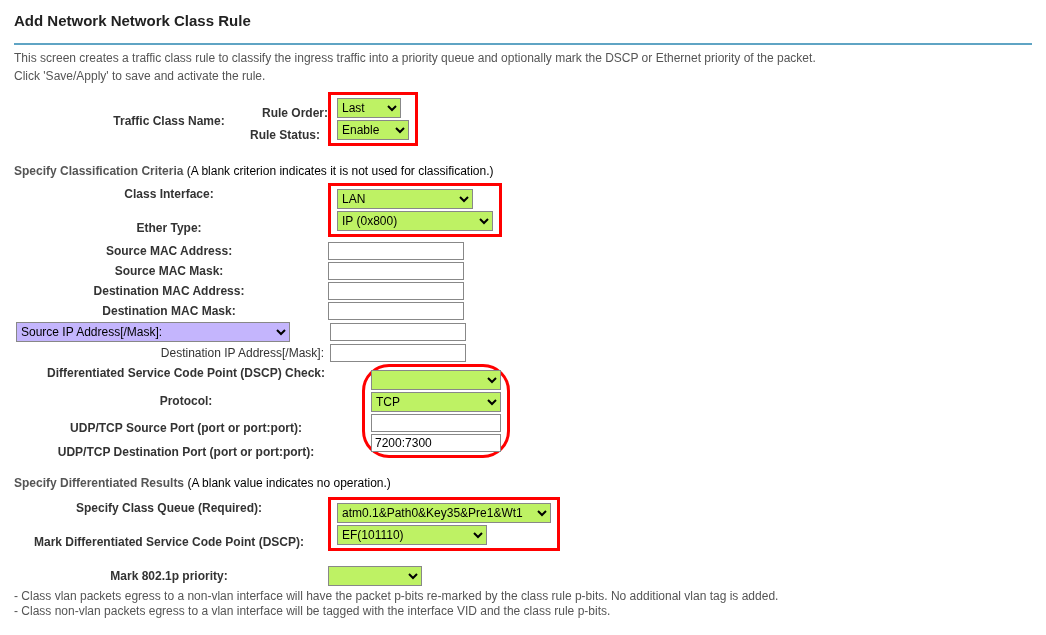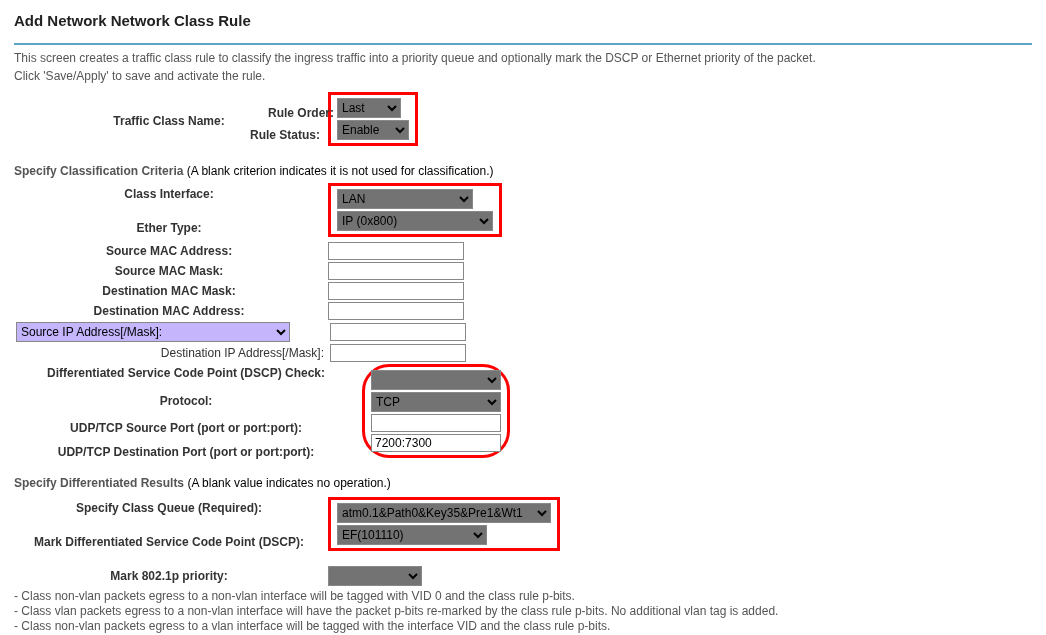--- a/index.html
+++ b/index.html
@@ -55,21 +55,21 @@
     border: 1px solid #888;
     background: #fff;
     height: 18px;
     box-sizing: border-box;
     padding: 1px 3px;
   }
   select {
     font-family: Arial, sans-serif;
     font-size: 12px;
     border: 1px solid #888;
-    background: #737373;
+    background: #bef264;
     height: 20px;
     box-sizing: border-box;
   }
   .highlight-red {
     border: 3px solid #ff0000;
     padding: 2px 4px;
   }
   .notes {
     color: #555;
     margin-top: 2px;
@@ -116,21 +116,21 @@
           </tr>
         </tbody>
             </table>
       </span>
     </td>
   </tr>
 </tbody>
   </table>
 
 <div style="position:relative; height:0;">
-  <div style="position:absolute; top:-44px; left:14px; width:306px; text-align:right; font-weight:bold;">Rule Order:</div>
+  <div style="position:absolute; top:-44px; left:8px; width:306px; text-align:right; font-weight:bold;">Rule Order:</div>
   <div style="position:absolute; top:-22px; left:0; width:306px; text-align:right; font-weight:bold;">Rule Status:</div>
 </div>
 
 <div class="section-title">
   <b>Specify Classification Criteria</b><span class="hint"> (A blank criterion indicates it is not used for classification.)</span>
 </div>
 
 <table class="form">
   <tbody>
       <tr>
@@ -164,25 +164,25 @@
   <tbody>
       <tr>
     <td class="label" style="width:306px;">Source MAC Address:</td>
     <td class="field"><input type="text" style="width: 136px;" value=""></td>
   </tr>
   <tr>
     <td class="label">Source MAC Mask:</td>
     <td class="field"><input type="text" style="width: 136px;" value=""></td>
   </tr>
   <tr>
+    <td class="label">Destination MAC Address:</td>
+    <td class="field"><input type="text" style="width: 136px;" value=""></td>
+  </tr>
+  <tr>
     <td class="label">Destination MAC Mask:</td>
-    <td class="field"><input type="text" style="width: 136px;" value=""></td>
-  </tr>
-  <tr>
-    <td class="label">Destination MAC Address:</td>
     <td class="field"><input type="text" style="width: 136px;" value=""></td>
   </tr>
 </tbody>
   </table>
 
 <table class="form">
   <tbody>
       <tr>
     <td class="field lpad" style="width:310px; text-align:left;">
       <select class="select-alone" style="width:274px;"><option>Source IP Address[/Mask]:</option></select>
@@ -265,17 +265,16 @@
 <table class="form" style="margin-top:10px;">
   <tbody>
       <tr>
     <td class="label" style="width:306px;">Mark 802.1p priority:</td>
     <td class="field"><select style="width:94px;"><option></option></select></td>
   </tr>
 </tbody>
   </table>
 
 <div class="notes">
-  <div>- Class non-vlan packets egress to a non-vlan interface will be tagged with VID 0 and the class rule p-bits.</div>
   <div>- Class vlan packets egress to a non-vlan interface will have the packet p-bits re-marked by the class rule p-bits. No additional vlan tag is added.</div>
   <div>- Class non-vlan packets egress to a vlan interface will be tagged with the interface VID and the class rule p-bits.</div>
 
 </div>
 
 </body></html>

